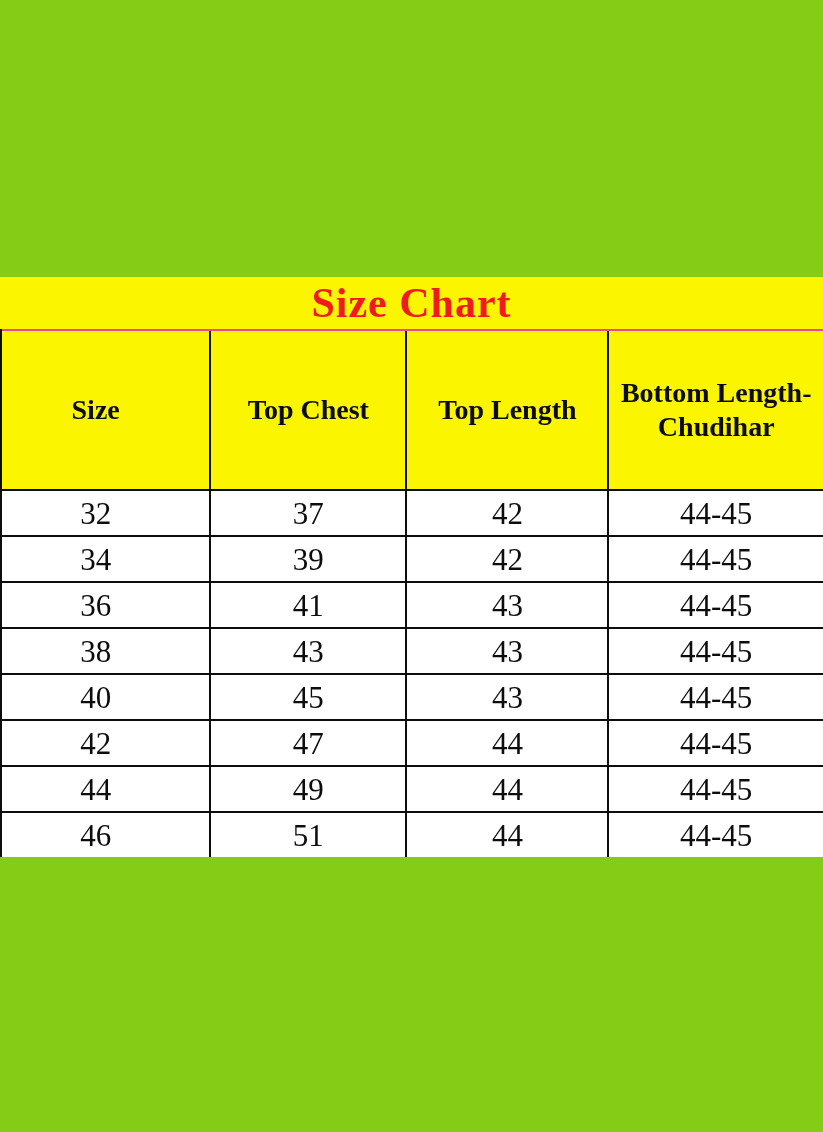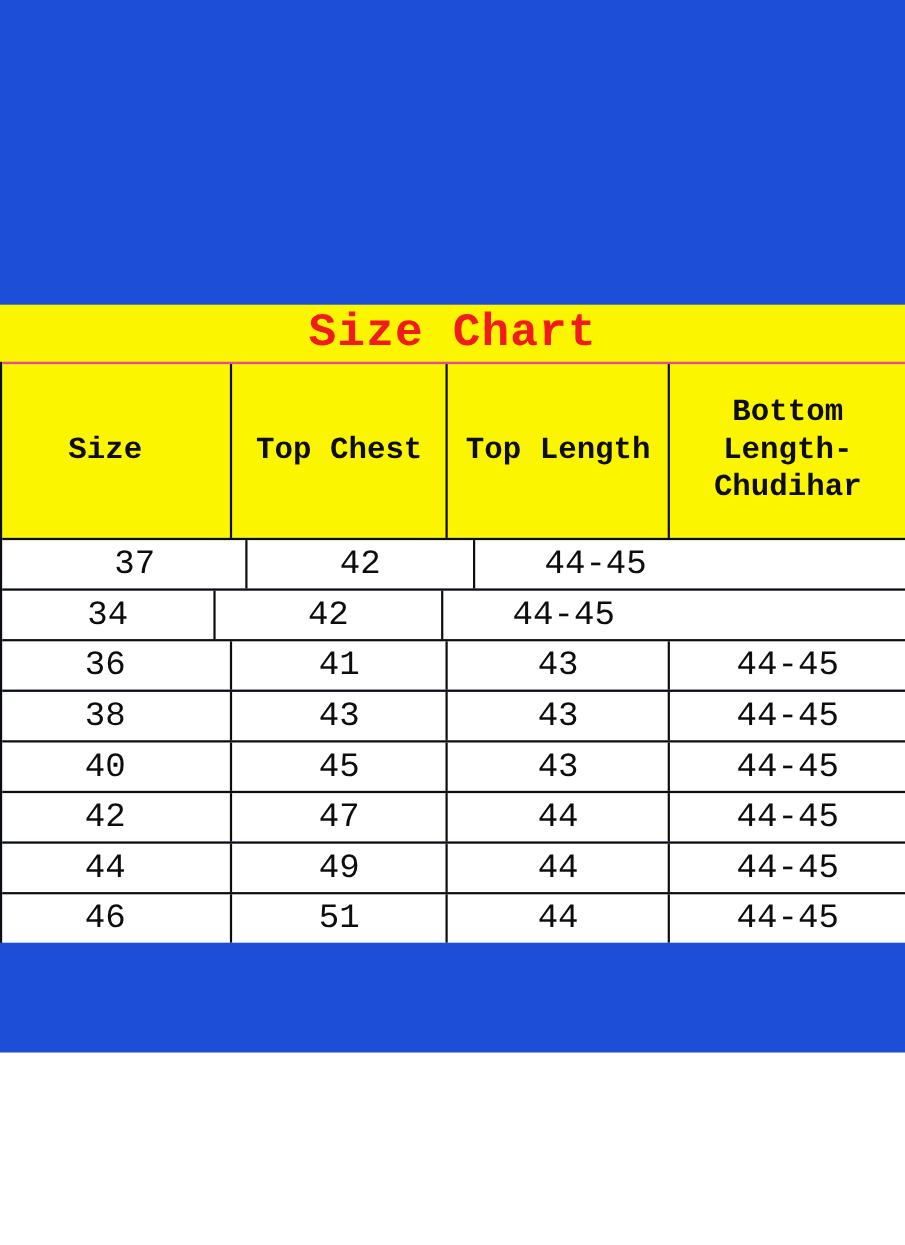--- a/index.html
+++ b/index.html
@@ -3,24 +3,24 @@
 <meta charset="utf-8">
 <style>
   html, body {
     margin: 0;
     padding: 0;
     background: #ffffff;
   }
   .sheet {
     position: relative;
     width: 823px;
-    height: 957px;
-    background: #1d4ed8;
+    height: 1132px;
+    background: #84cc16;
     overflow: hidden;
-    font-family: Liberation Mono, monospace;
+    font-family: Liberation Serif, serif;
     color: #0d0d0d;
   }
   .table-wrap {
     position: absolute;
     top: 277px;
     left: 0;
     width: 823px;
   }
   .title-band {
     height: 52px;
@@ -90,27 +90,29 @@
     <div class="grid">
 
       <div class="header-row">
         <div class="cell hcell c0">Size</div>
         <div class="cell hcell c1">Top Chest</div>
         <div class="cell hcell c2">Top Length</div>
         <div class="cell hcell c3">Bottom Length-Chudihar</div>
       </div>
 
       <div class="row">
+        <div class="cell dcell c0">32</div>
         <div class="cell dcell c1">37</div>
         <div class="cell dcell c2">42</div>
         <div class="cell dcell c3">44-45</div>
       </div>
 
       <div class="row">
         <div class="cell dcell c0">34</div>
+        <div class="cell dcell c1">39</div>
         <div class="cell dcell c2">42</div>
         <div class="cell dcell c3">44-45</div>
       </div>
 
       <div class="row">
         <div class="cell dcell c0">36</div>
         <div class="cell dcell c1">41</div>
         <div class="cell dcell c2">43</div>
         <div class="cell dcell c3">44-45</div>
       </div>

